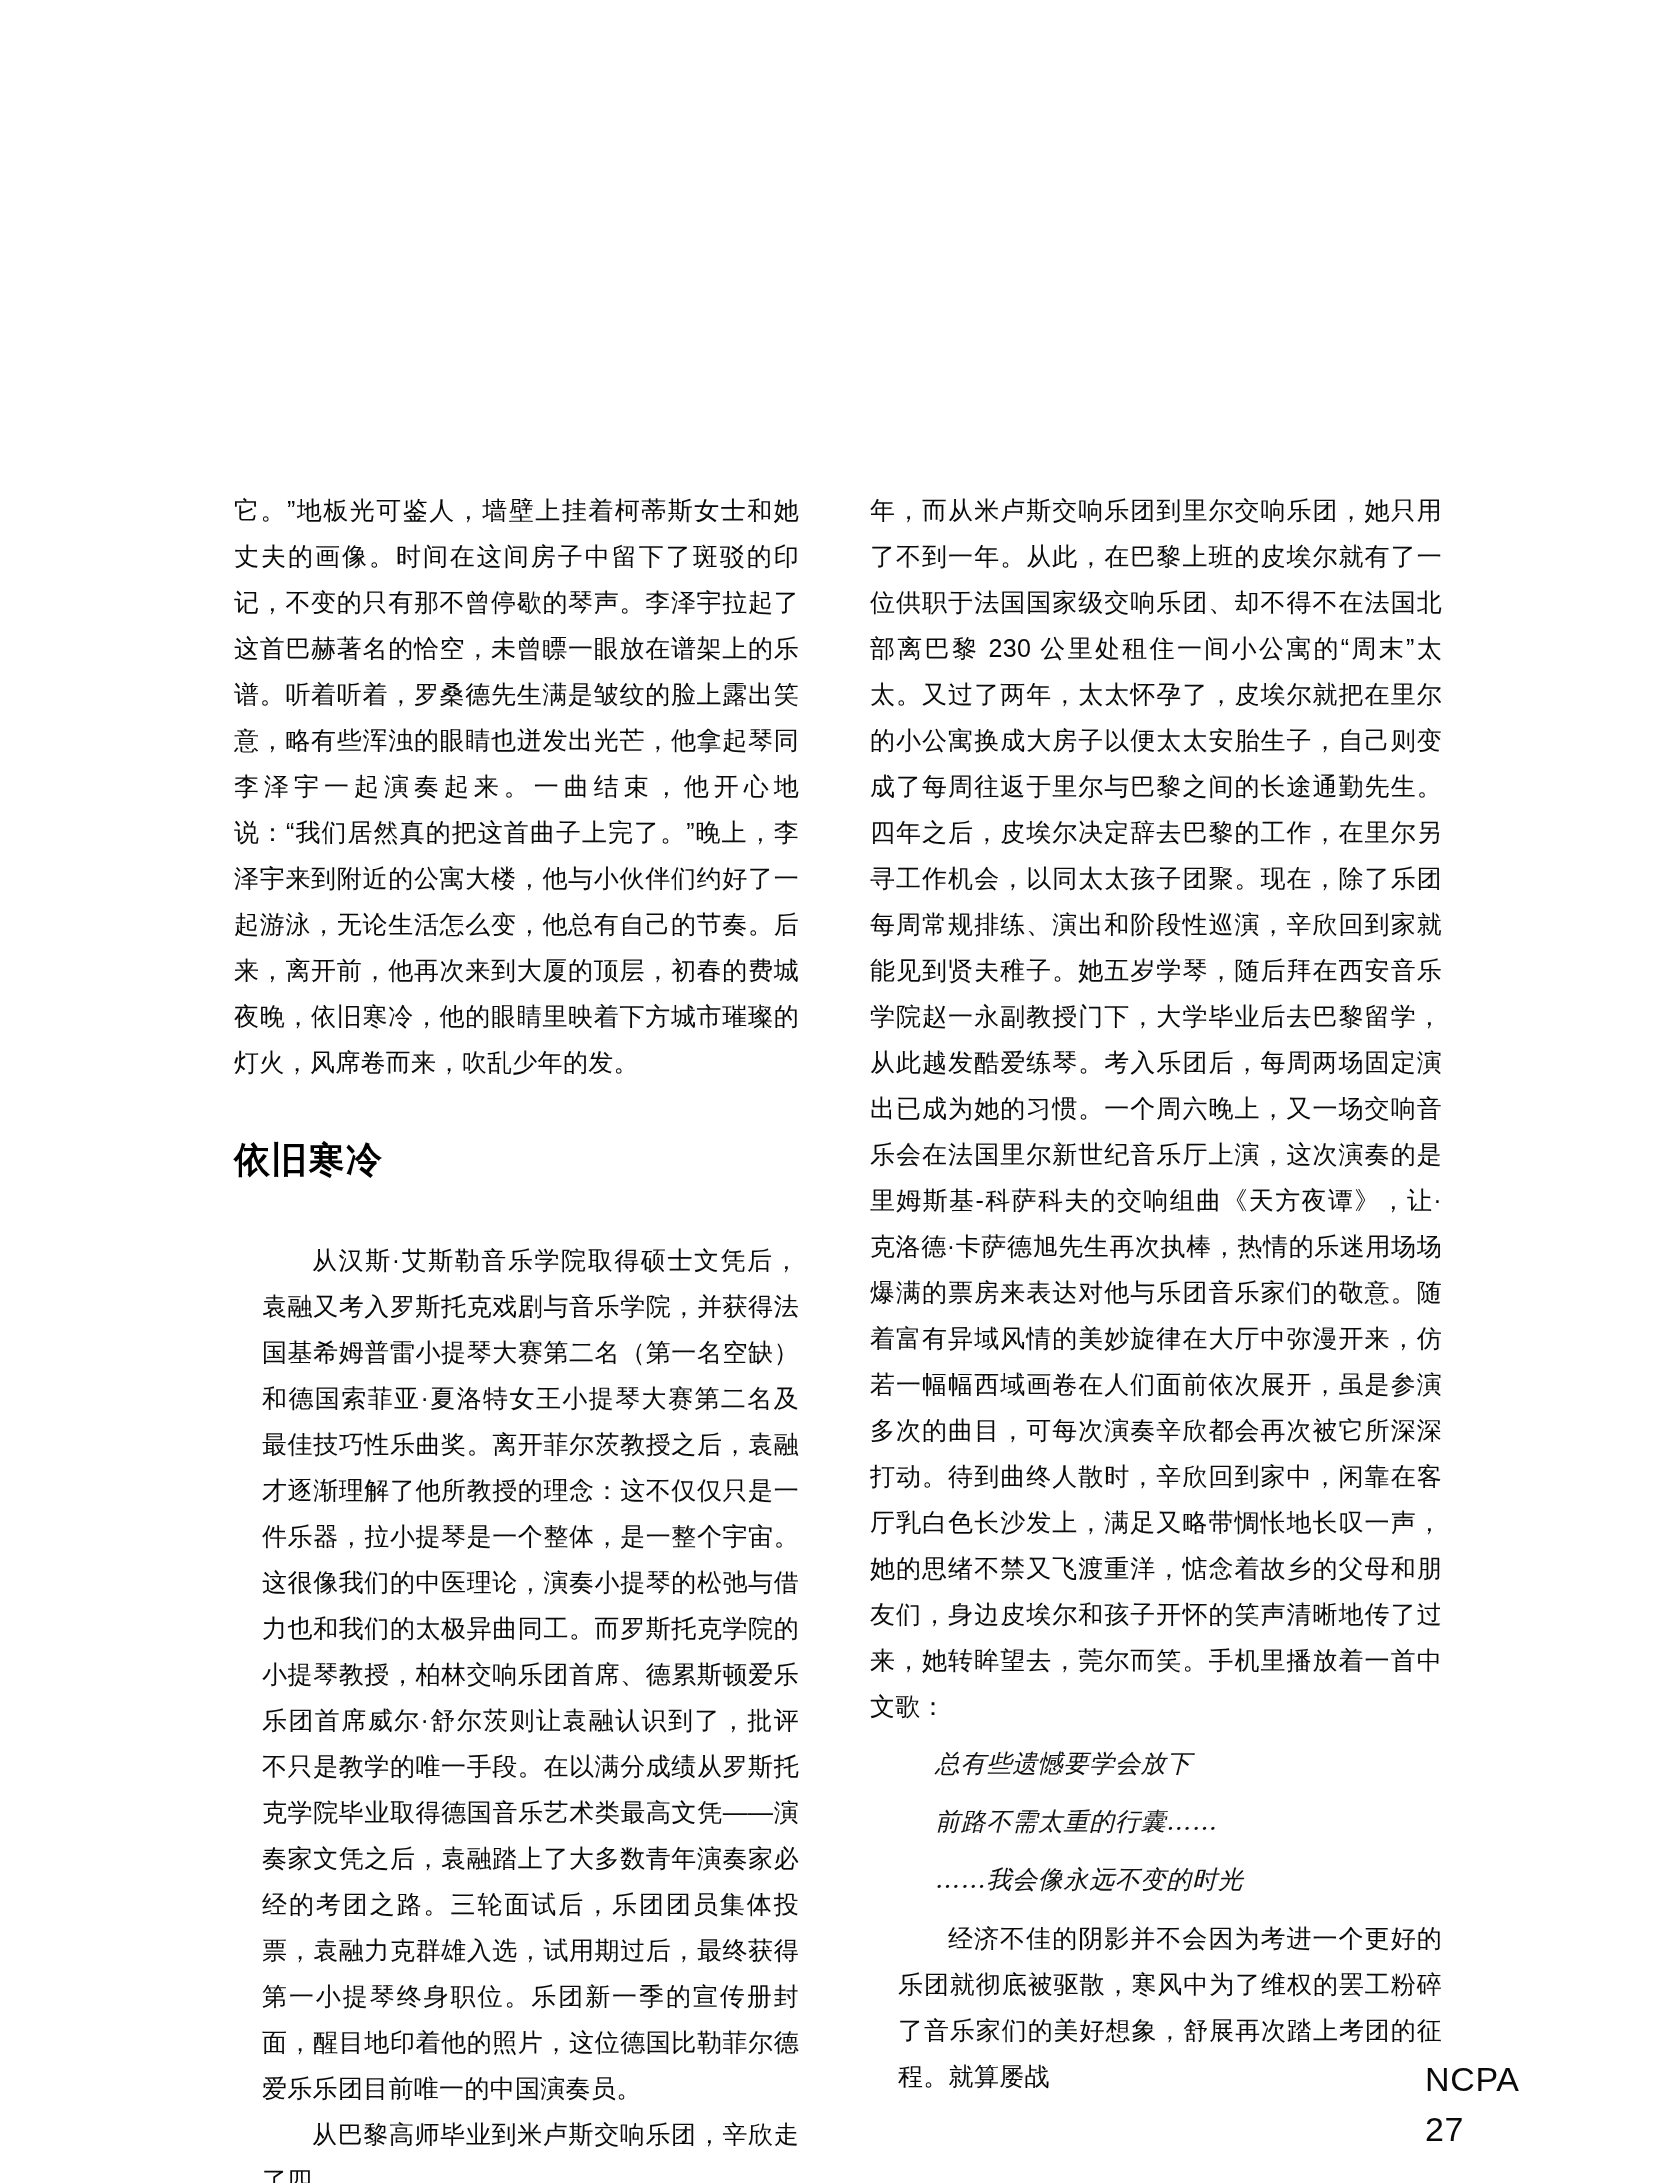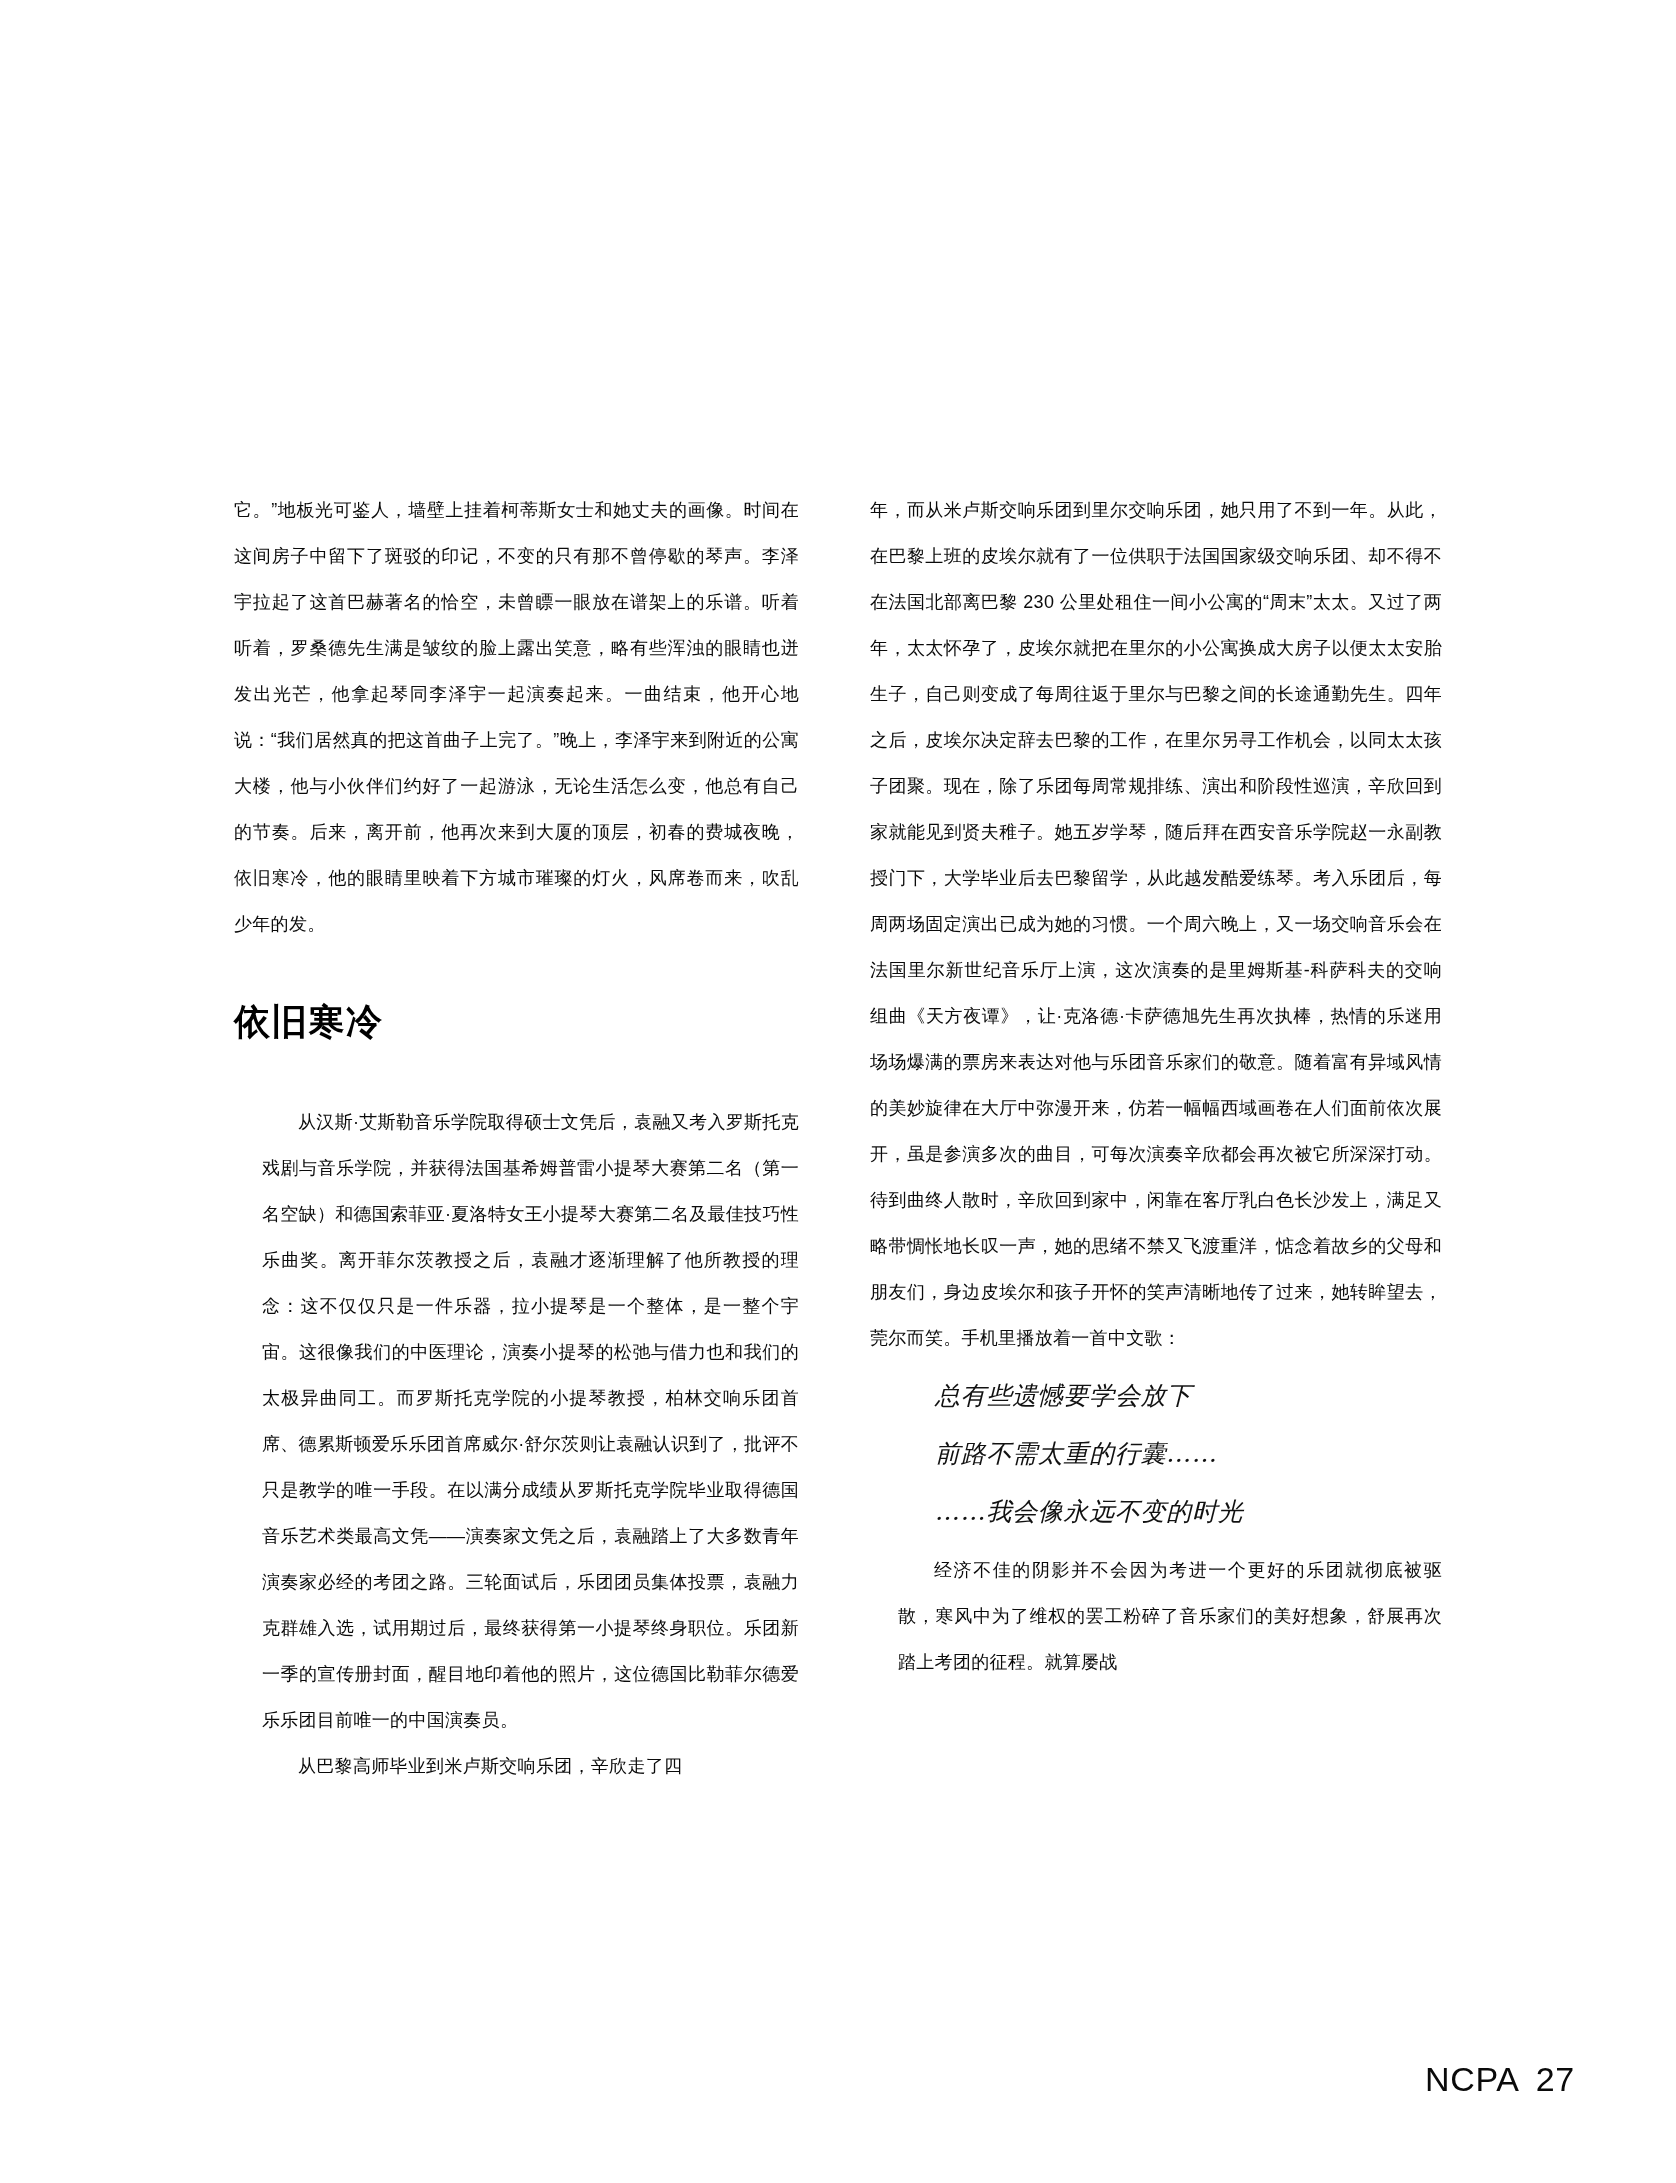--- a/index.html
+++ b/index.html
@@ -22,21 +22,21 @@
   }
   .column {
     position: absolute;
     top: 487px;
   }
   .column.left  { left: 234px;  width: 565px; }
   .column.right { left: 870px; width: 572px; }
 
   p.body {
     margin: 0;
-    font-size: 18px;
+    font-size: 25px;
     line-height: 46px;
     letter-spacing: 0.3px;
     text-align: justify;
     text-justify: inter-ideograph;
     font-weight: 400;
     color: #0a0a0a;
   }
   p.body.indent { text-indent: 2em; margin-left: 28px; }
 
   h2.heading {
@@ -66,20 +66,21 @@
     left: 1425px;
     top: 2062px;
     display: flex;
     align-items: baseline;
     gap: 16px;
     font-size: 34px;
     line-height: 34px;
     letter-spacing: 0.7px;
     color: #0a0a0a;
     font-family: "Liberation Sans", sans-serif;
+    flex-direction: column;
   }
 </style>
 </head>
 <body>
 
 <div class="page">
 
   <div class="column left">
     <p class="body">它。”地板光可鉴人，墙壁上挂着柯蒂斯女士和她丈夫的画像。时间在这间房子中留下了斑驳的印记，不变的只有那不曾停歇的琴声。李泽宇拉起了这首巴赫著名的恰空，未曾瞟一眼放在谱架上的乐谱。听着听着，罗桑德先生满是皱纹的脸上露出笑意，略有些浑浊的眼睛也迸发出光芒，他拿起琴同李泽宇一起演奏起来。一曲结束，他开心地说：“我们居然真的把这首曲子上完了。”晚上，李泽宇来到附近的公寓大楼，他与小伙伴们约好了一起游泳，无论生活怎么变，他总有自己的节奏。后来，离开前，他再次来到大厦的顶层，初春的费城夜晚，依旧寒冷，他的眼睛里映着下方城市璀璨的灯火，风席卷而来，吹乱少年的发。</p>
     <h2 class="heading">依旧寒冷</h2>

